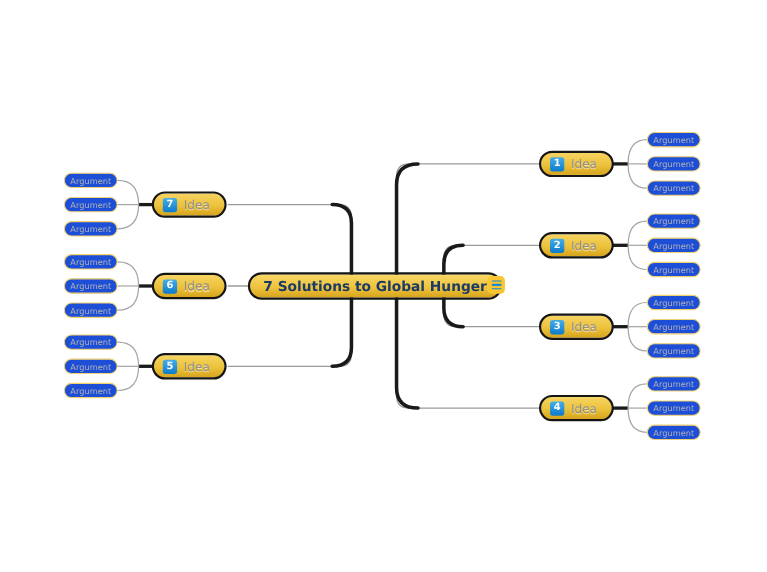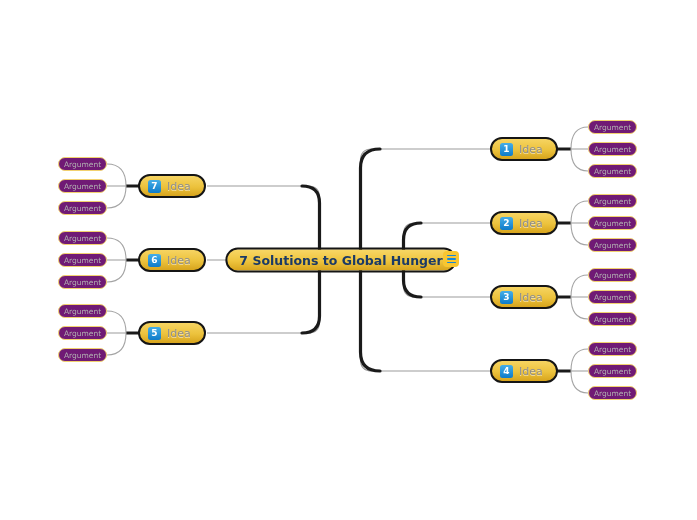--- a/index.html
+++ b/index.html
@@ -38,21 +38,21 @@
     width:13px;height:13px;border-radius:2.5px;flex:0 0 auto;
     background:linear-gradient(180deg,#45aee8 0%,#0e7bc9 100%);
     color:#ffffff;font-size:9px;font-weight:bold;line-height:13px;text-align:center;
   }
   .idea-label{
     margin-left:6px;font-size:11px;font-weight:normal;color:#8e8e8e;
     text-shadow:0 1px 0 rgba(255,255,255,0.55);
   }
   .arg-node{
     position:absolute;width:49px;height:14px;box-sizing:border-box;
-    background:#701a75;border:1.5px solid #f2d170;border-radius:7px;
+    background:#1d4ed8;border:1.5px solid #f2d170;border-radius:7px;
     display:flex;align-items:center;justify-content:center;
     font-size:7.5px;color:#b2b2b2;cursor:pointer;white-space:nowrap;
   }
 </style>
 </head>
 <body>
 
 <div class="canvas">
 
   <svg class="connectors" id="connector-svg" viewBox="0 0 697 520" xmlns="http://www.w3.org/2000/svg">

